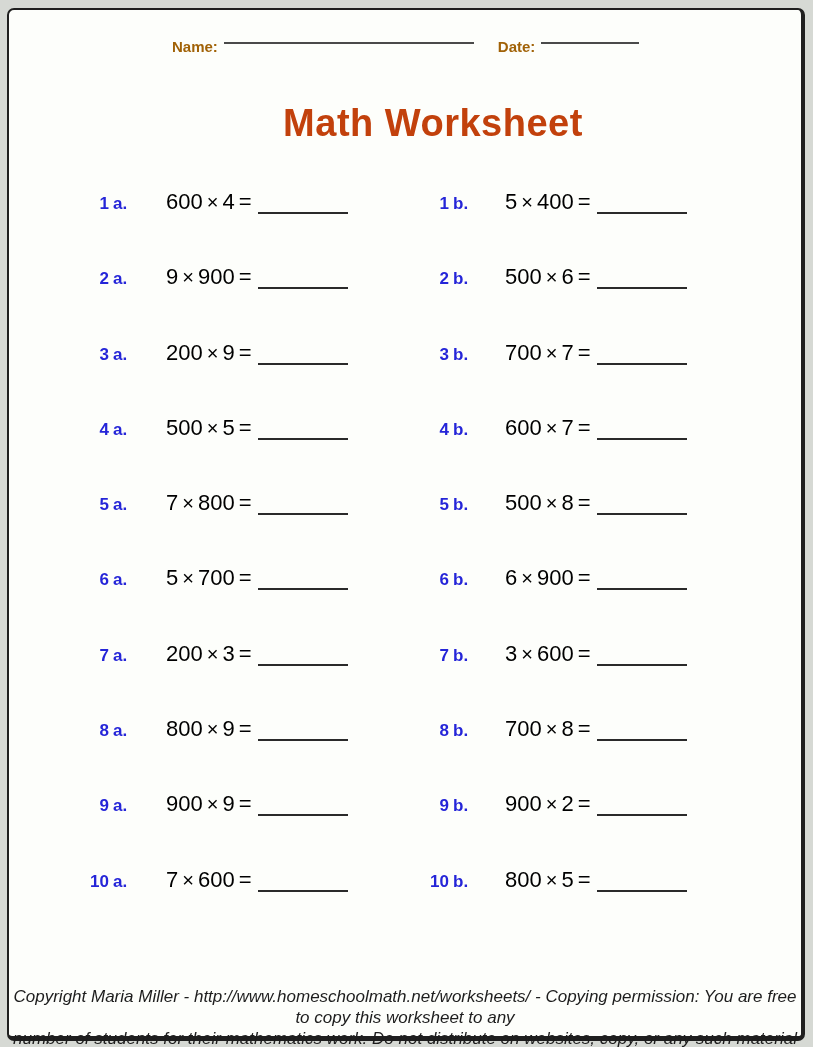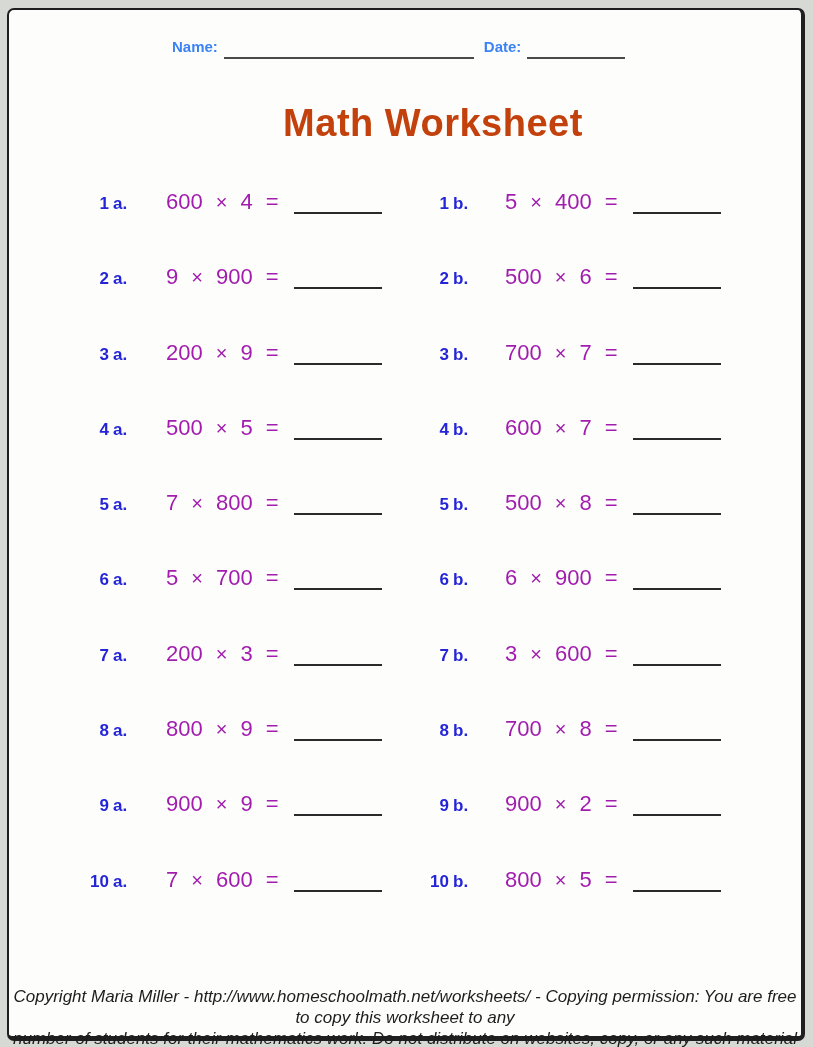--- a/index.html
+++ b/index.html
@@ -21,33 +21,33 @@
     border-radius: 7px;
   }
   
   .header {
     position: absolute;
     left: 0; top: 28px;
     width: 100%;
     padding-left: 163px;
     box-sizing: border-box;
     display: flex;
-    align-items: flex-end;
+    align-items: flex-start;
     font-size: 15px;
     font-weight: bold;
-    color: #3b82f6;
+    color: #a16207;
   }
   .write-line {
     display: inline-block;
     border-bottom: 2px solid #4a4a4a;
     transform: translateY(4px);
     margin-left: 6px;
   }
   .name-line { width: 250px; }
-  .date-label { margin-left: 10px; }
+  .date-label { margin-left: 24px; }
   .date-line { width: 98px; }
   
   .title {
     position: absolute;
     top: 92px; left: 0;
     width: 100%;
     margin: 0;
     text-align: center;
     font-size: 38px;
     font-weight: bold;
@@ -80,23 +80,23 @@
     white-space: nowrap;
   }
   .pnum { display: inline-block; min-width: 21px; text-align: right; }
   .plet { margin-left: 4px; }
   .expr {
     width: 216px;
     flex: 0 0 216px;
     margin-left: 28px;
     display: flex;
     align-items: baseline;
-    gap: 13px;
+    gap: 4px;
     font-size: 22px;
-    color: #a21caf;
+    color: #000000;
     white-space: nowrap;
   }
   .expr .times { font-size: 20px; }
   .blank {
     display: inline-block;
     width: 90px;
     border-bottom: 2px solid #2a2a2a;
     transform: translateY(5px);
     margin-left: 2px;
   }

